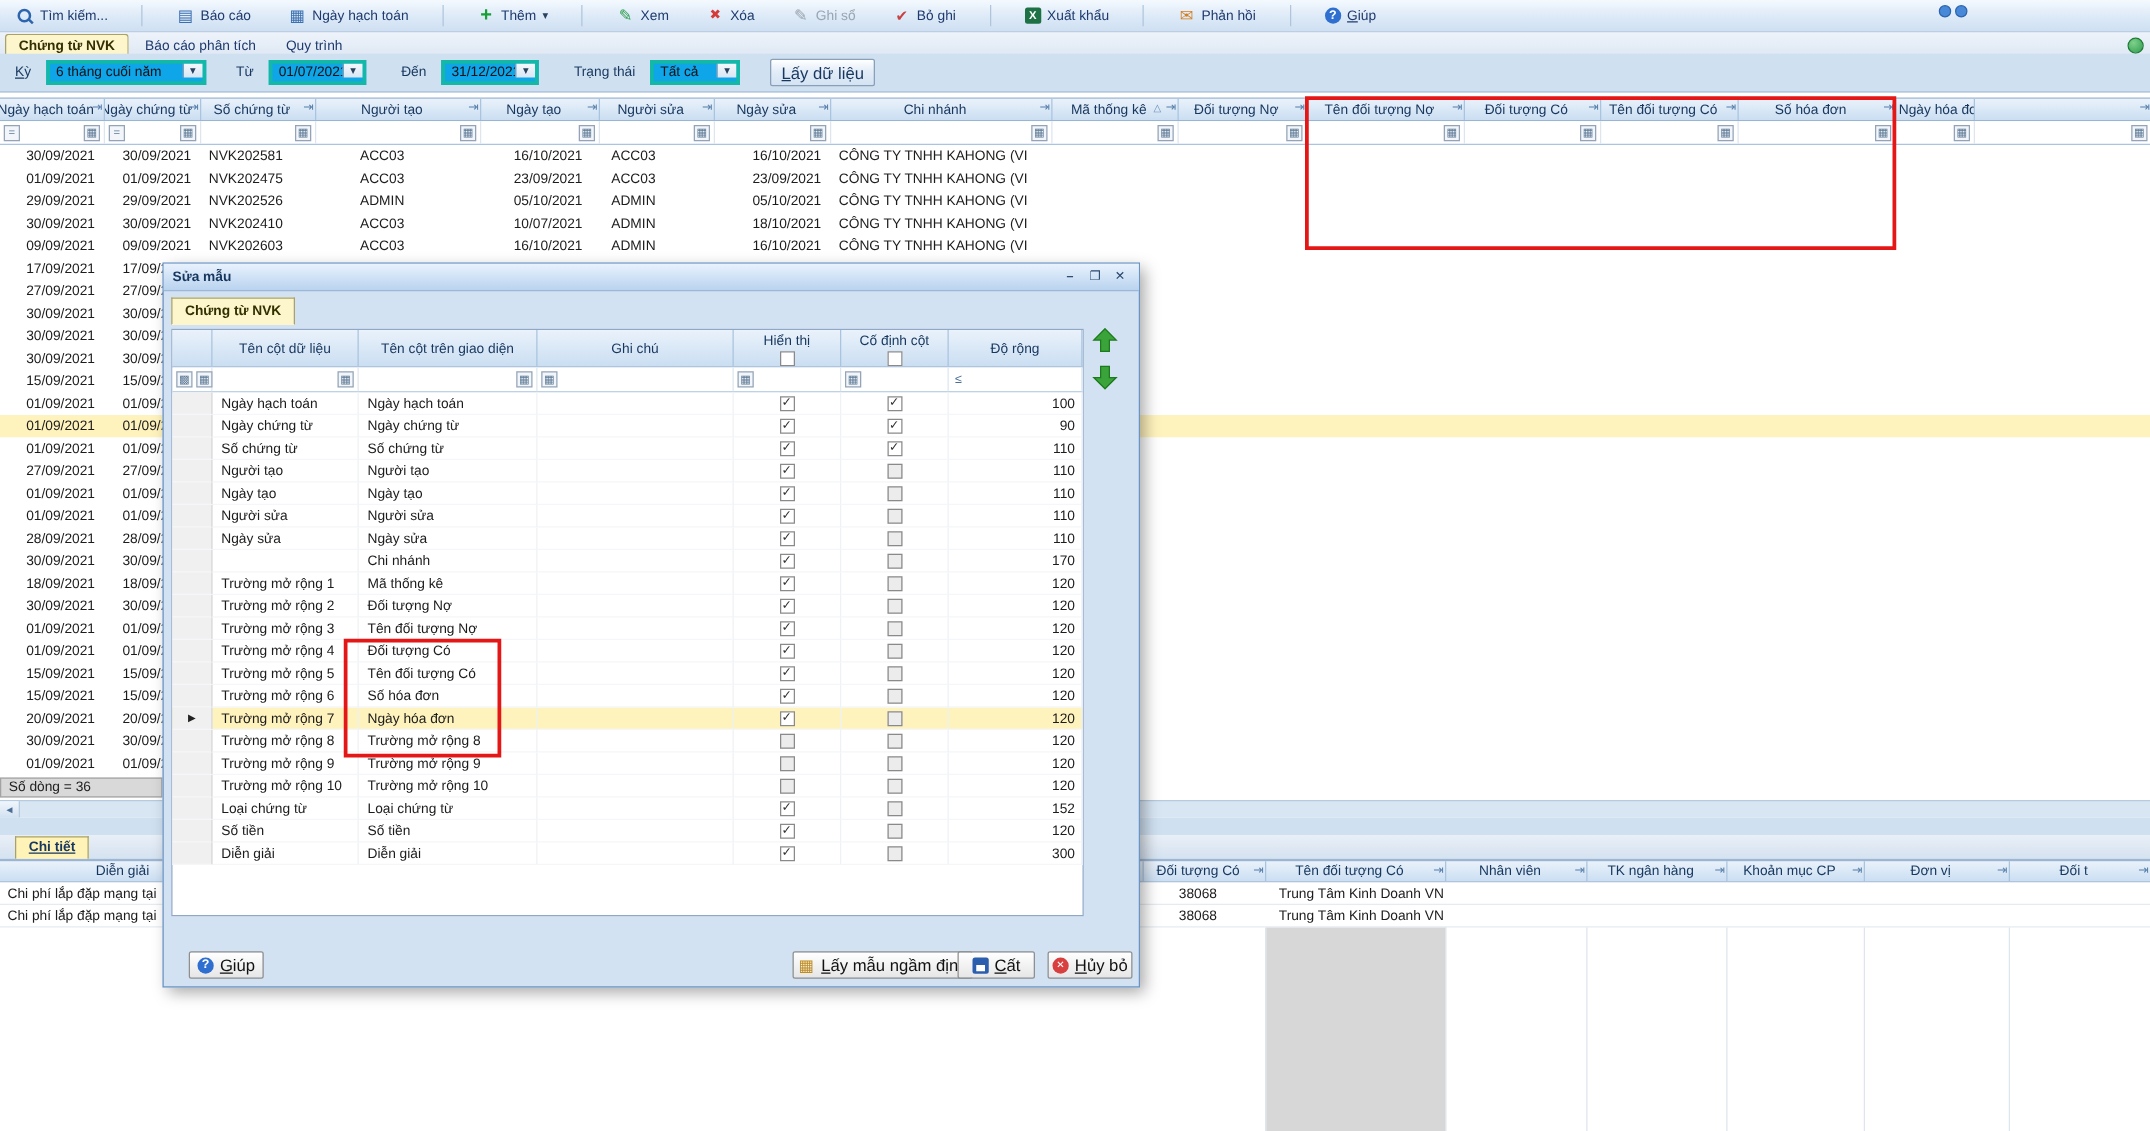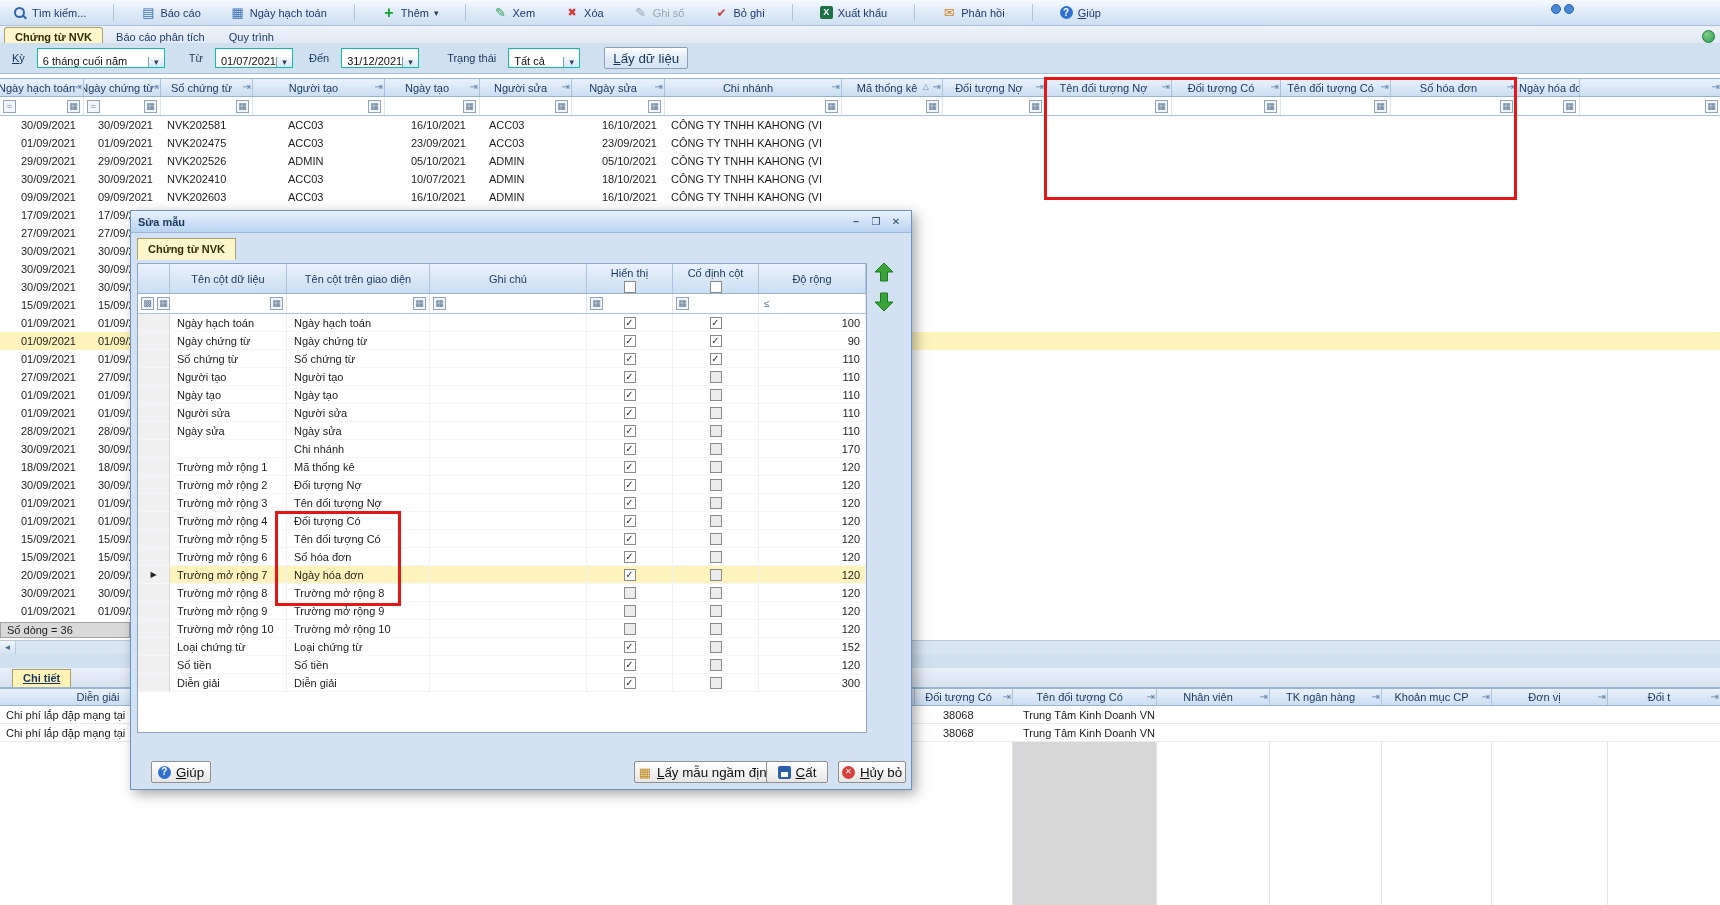--- a/index.html
+++ b/index.html
@@ -39,21 +39,21 @@
 
 .tabbar{left:0;top:26px;width:1720px;height:21px;background:linear-gradient(#eef3fa,#dde7f3);
   border-bottom:1px solid #9cb6d4;display:flex;align-items:flex-end;gap:2px;padding-left:4px;color:#1e3a6e}
 .tab{padding:3px 10px;border:1px solid transparent;border-bottom:none;white-space:nowrap}
 .tab.active{background:#fdf5cc;border-color:#a8a269;font-weight:bold;border-radius:3px 3px 0 0;color:#333000}
 .greendot{position:absolute;width:13px;height:13px;border-radius:50%;background:radial-gradient(circle at 35% 30%,#7fd08a,#2f9e4f);border:1px solid #1d7a35}
 
 
 .filterbar{left:0;top:43px;width:1720px;height:31px;background:#cfe0f1;border-bottom:1px solid #a9c0da;
   display:flex;align-items:center;gap:12px;padding:0 12px;color:#17375e}
-.combo{background:#ffffff;border:1px solid #14b8a6;height:20px;display:flex;align-items:flex-end}
+.combo{background:#0ea5e9;border:3px solid #14b8a6;height:20px;display:flex;align-items:flex-start}
 .combo .val{padding:1px 5px 0;white-space:nowrap;overflow:hidden;display:flex;align-items:center;color:#111}
 .combo .dd{width:16px;border-left:1px solid #7f9db9;background:linear-gradient(#f4f8fc,#d9e6f4);display:flex;align-items:center;justify-content:center}
 .btn{height:22px;padding:0 8px;border:1px solid #8aa0b8;border-radius:2px;
   background:linear-gradient(#ffffff,#e3edf8 45%,#d4e3f3);display:inline-flex;align-items:center;gap:5px;color:#17375e}
 
 
 .ghead{left:0;top:78px;width:1722px;height:19px;display:flex;background:linear-gradient(#eaf2fb,#cadef2);
   border-top:1px solid #9ab5d2;border-bottom:1px solid #9ab5d2;color:#17375e}
 .gh{position:relative;display:flex;align-items:center;justify-content:center;border-right:1px solid #a9c4de;
   overflow:hidden;white-space:nowrap;padding:0 13px 0 3px}
@@ -230,21 +230,21 @@
           <span class="caret"></span>
         </span>
     </div>
     <span style="margin-left:12px">Từ</span>
     <div class="combo" style="width:78px">
       <span class="val" style="flex:1">01/07/2021</span>
       <span class="dd">
           <span class="caret"></span>
         </span>
     </div>
-    <span style="margin-left:4px">Đến</span>
+    <span style="margin-left:16px">Đến</span>
     <div class="combo" style="width:78px">
       <span class="val" style="flex:1">31/12/2021</span>
       <span class="dd">
           <span class="caret"></span>
         </span>
     </div>
     <span style="margin-left:16px">Trạng thái</span>
     <div class="combo" style="width:72px">
       <span class="val" style="flex:1">Tất cả</span>
       <span class="dd">

